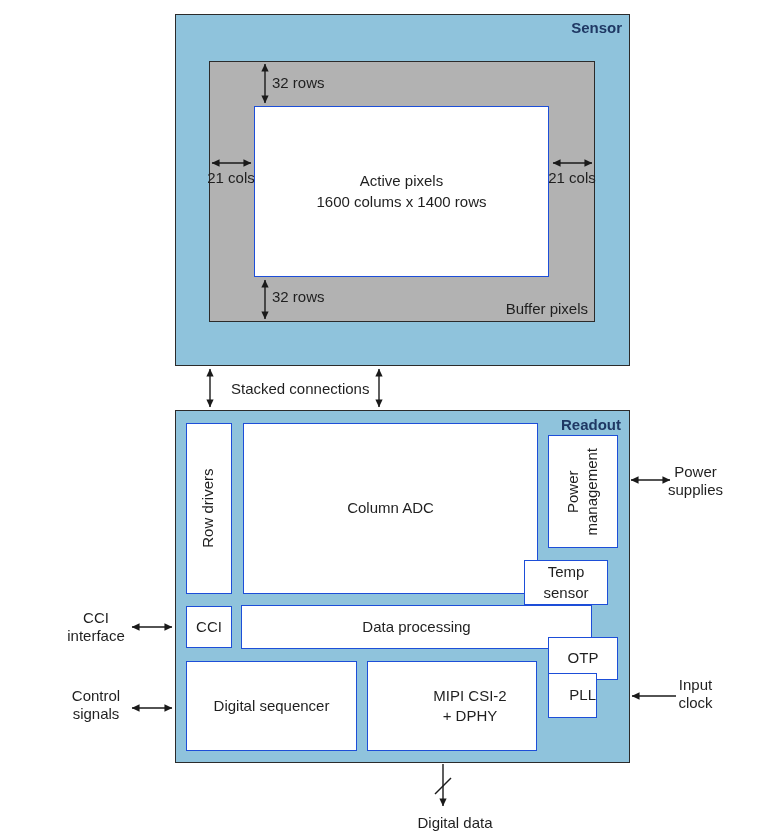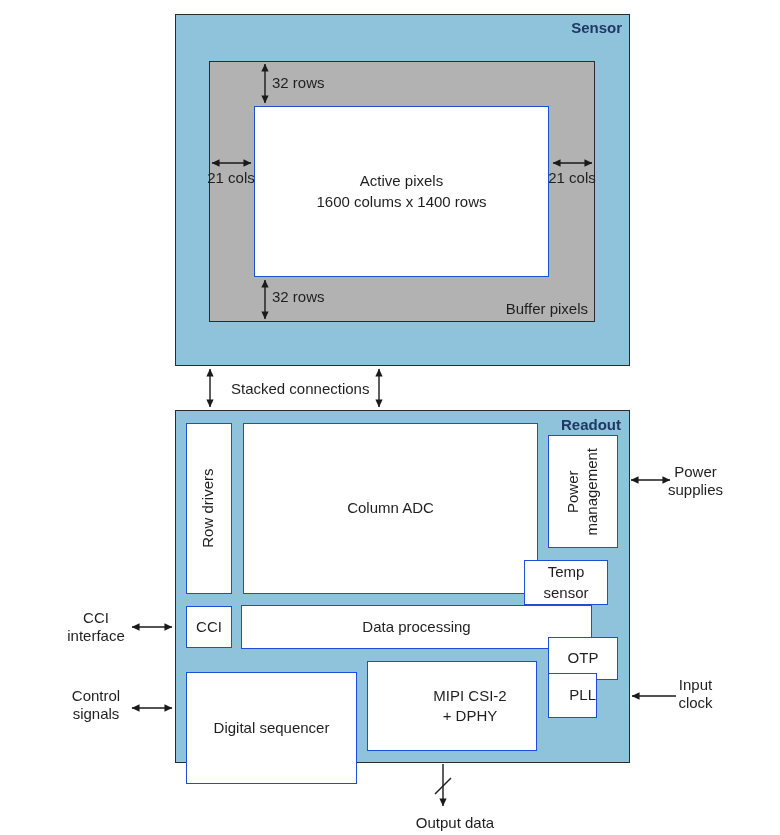--- a/index.html
+++ b/index.html
@@ -77,42 +77,42 @@
   </div>
 
   <div class="abs wblock" style="left:241px; top:605px; width:351px; height:44px;">
     <span>Data processing</span>
   </div>
 
   <div class="abs wblock" style="left:548px; top:617px; width:70px; height:43px;margin-top:20px;">
     <span>OTP</span>
   </div>
 
-  <div class="abs wblock" style="left:186px; top:661px; width:171px; height:112px;margin-top:11px;">
+  <div class="abs wblock" style="left:186px; top:661px; width:171px; height:90px;">
     <span>Digital sequencer</span>
   </div>
 
   <div class="abs wblock" style="left:367px; top:661px; width:170px; height:90px;padding-left:36px;">
     <span class="ml">MIPI CSI-2
 + DPHY</span>
   </div>
 
   <div class="abs wblock" style="left:548px; top:673px; width:49px; height:45px;justify-content:flex-end;">
     <span>PLL</span>
   </div>
 
   <div class="abs lbl center ml" style="left:56px; top:609px; width:80px;">CCI
 interface</div>
   <div class="abs lbl center ml" style="left:56px; top:687px; width:80px;">Control
 signals</div>
   <div class="abs lbl center ml" style="left:653px; top:463px; width:85px;">Power
 supplies</div>
   <div class="abs lbl center ml" style="left:653px; top:676px; width:85px;">Input
 clock</div>
-  <div class="abs lbl center" style="left:395px; top:814px; width:120px;">Output data</div>
+  <div class="abs lbl center" style="left:395px; top:814px; width:120px;">Digital data</div>
 
   <svg class="abs overlay" width="780" height="835" viewBox="0 0 780 835">
     <defs>
       <marker id="ae" markerWidth="7" markerHeight="6" refX="5.4" refY="2.6" orient="auto" markerUnits="strokeWidth">
         <path d="M0,0 L5.6,2.6 L0,5.2 Z" fill="#1a1a1a"></path>
       </marker>
       <marker id="as" markerWidth="7" markerHeight="6" refX="5.4" refY="2.6" orient="auto-start-reverse" markerUnits="strokeWidth">
         <path d="M0,0 L5.6,2.6 L0,5.2 Z" fill="#1a1a1a"></path>
       </marker>
     </defs>

